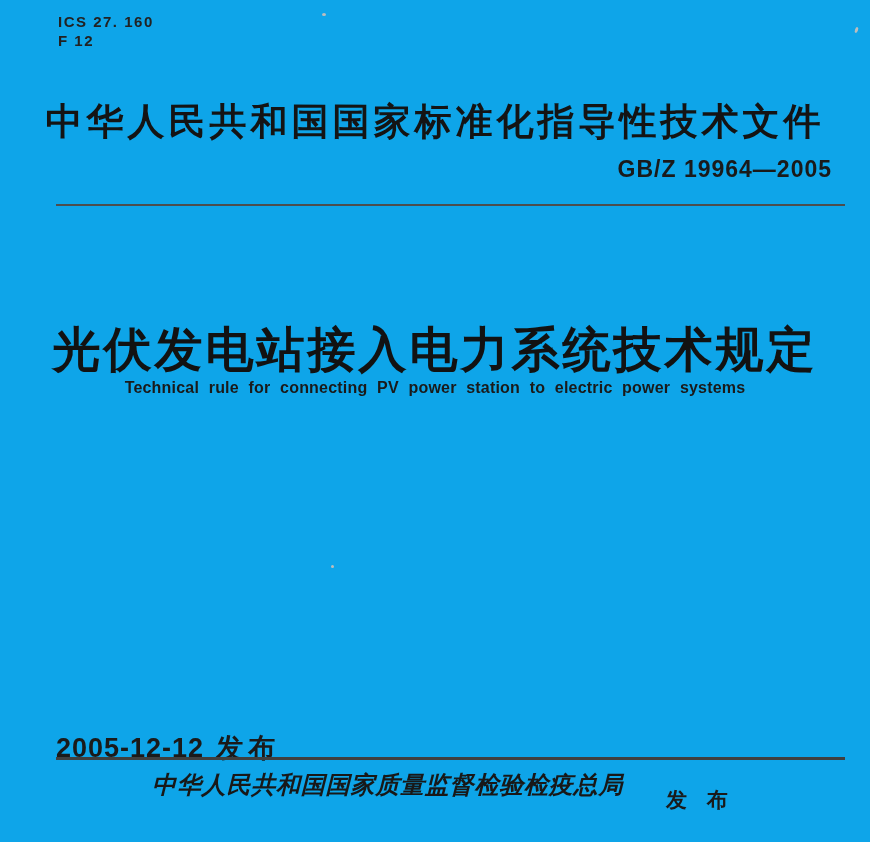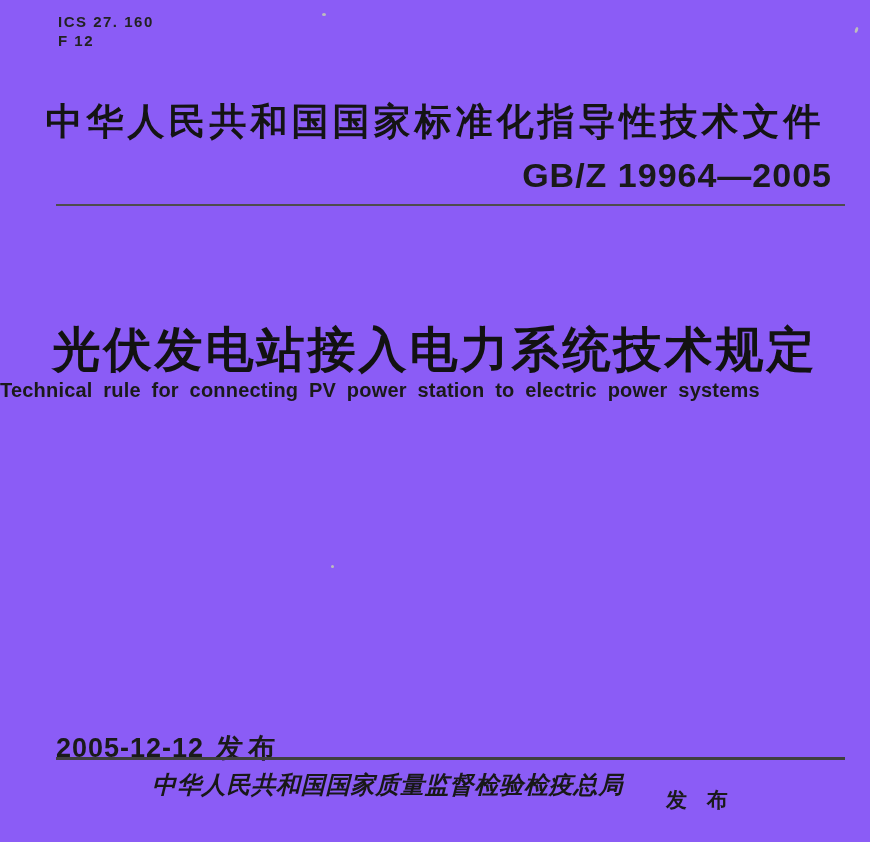--- a/index.html
+++ b/index.html
@@ -4,21 +4,21 @@
 <style>
   * { margin: 0; padding: 0; box-sizing: border-box; }
   html, body { background: #e8e8e8; }
   body { font-family: "Liberation Sans", "DejaVu Sans", sans-serif; }
 
   .page {
     position: relative;
     width: 870px;
     height: 842px;
     margin: 0 auto;
-    background: #8b5cf6;
+    background: #0ea5e9;
     color: #161616;
     overflow: hidden;
     padding-left: 28px;
   }
 
   
   .ics-block {
     position: absolute;
     left: 58px;
     top: 12px;
@@ -49,21 +49,21 @@
     font-weight: bold;
     letter-spacing: 4px;
     white-space: nowrap;
     color: #141414;
   }
 
   .standard-number {
     position: absolute;
     top: 156px;
     right: 38px;
-    font-size: 34px;
+    font-size: 23px;
     font-weight: bold;
     letter-spacing: 1px;
     color: #1a1a1a;
   }
 
   .rule {
     position: absolute;
     left: 56px;
     width: 789px;
     border: none;
@@ -83,22 +83,22 @@
     font-weight: bold;
     letter-spacing: 3px;
     white-space: nowrap;
     color: #121212;
   }
   .title-en {
     position: absolute;
     top: 379px;
     left: 0;
     width: 100%;
-    text-align: left;
-    font-size: 20px;
+    text-align: center;
+    font-size: 16px;
     font-weight: bold;
     word-spacing: 5px;
     letter-spacing: 0.2px;
     color: #1a1a1a;
   }
 
   
   .issue-row {
     position: absolute;
     left: 56px;

